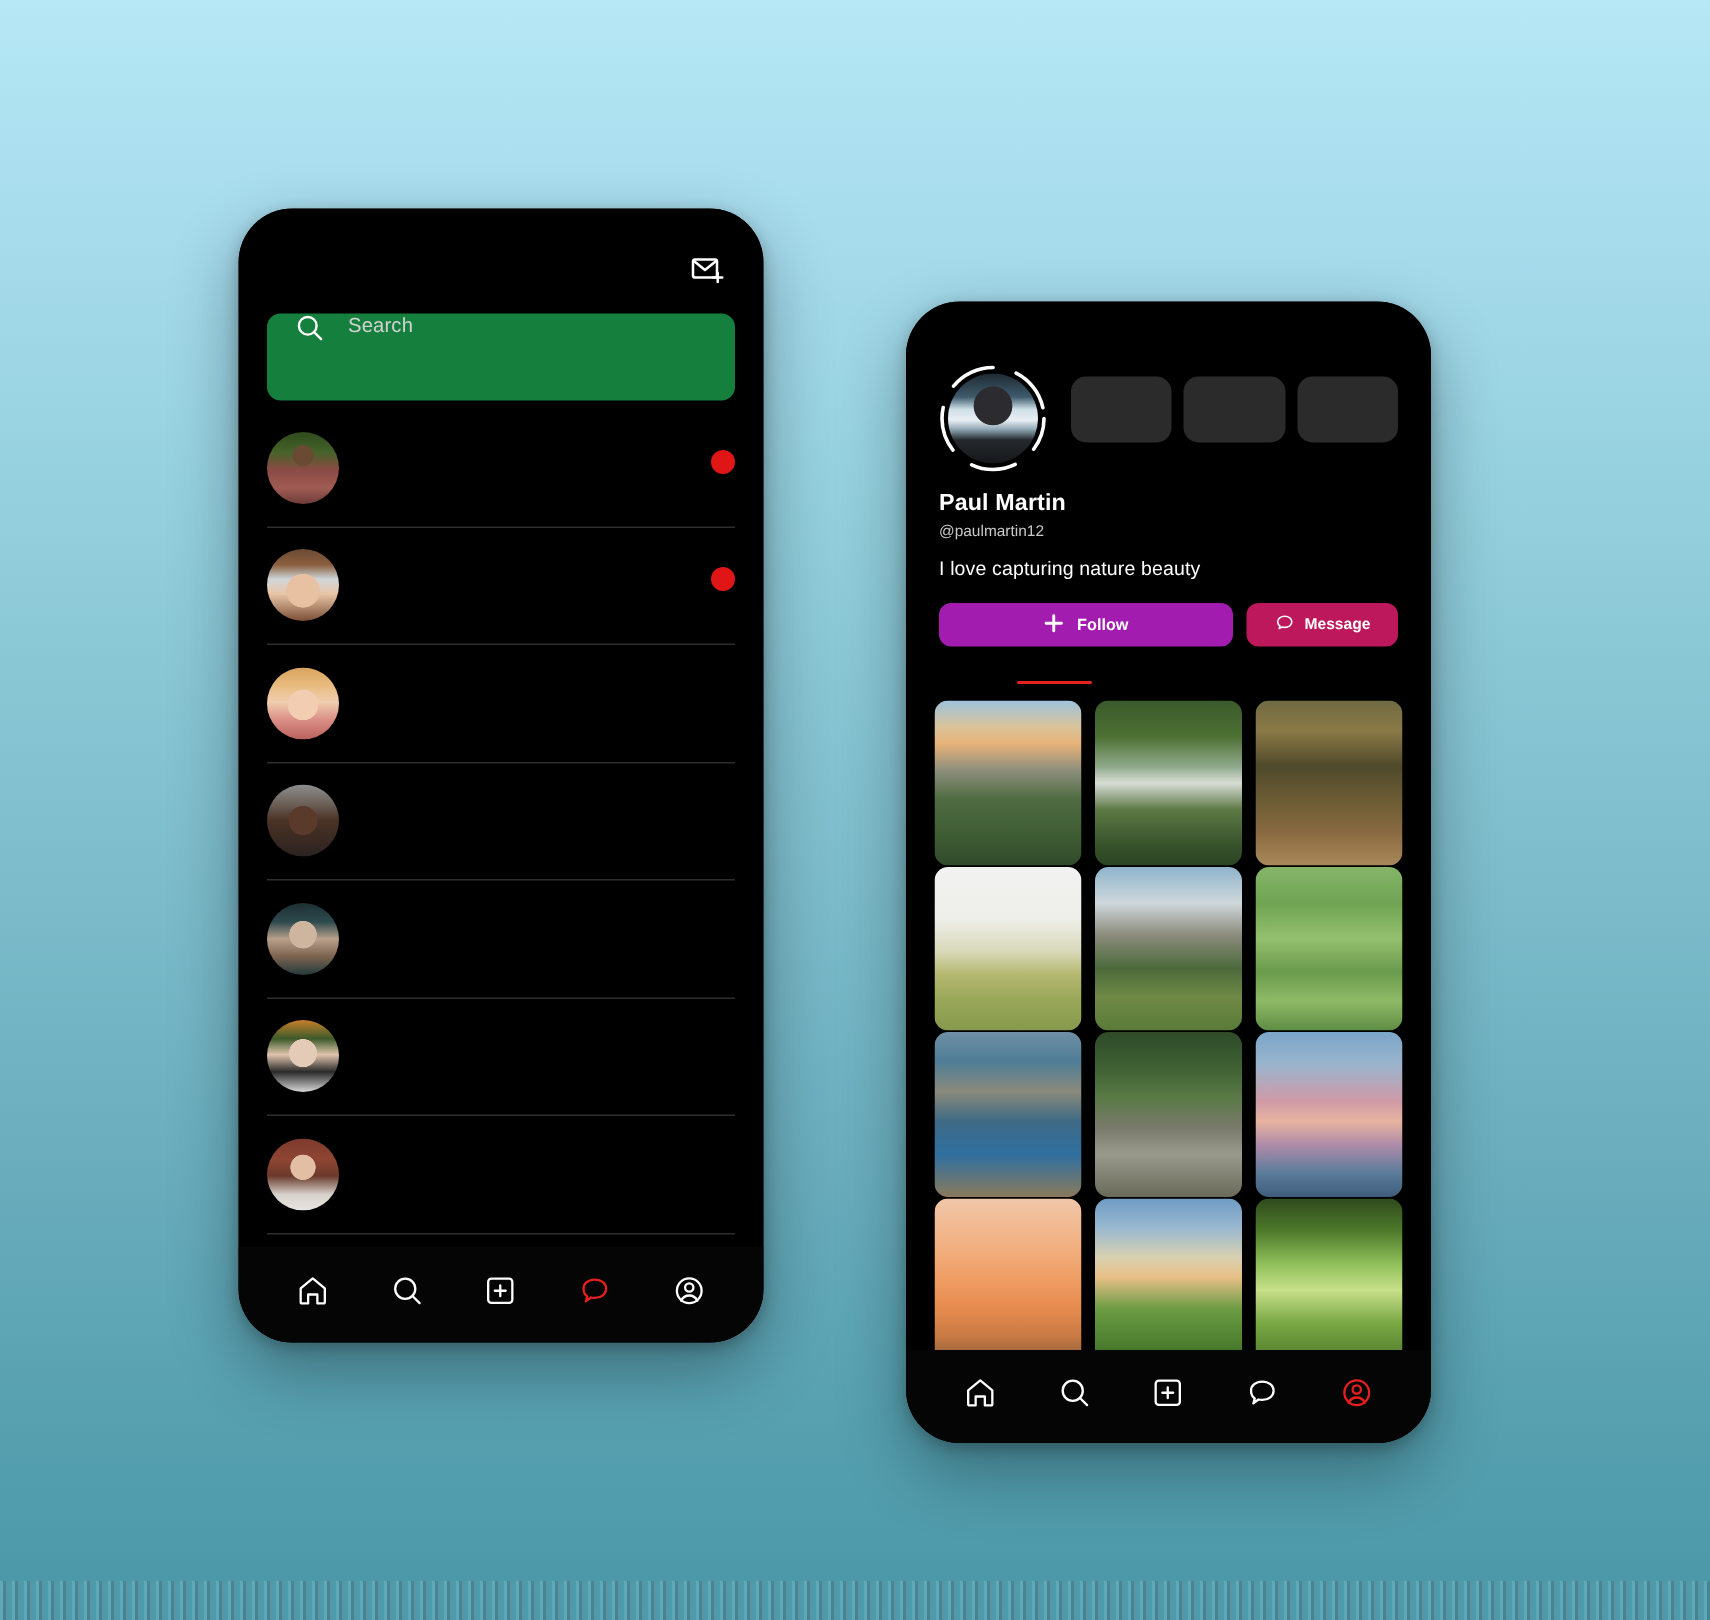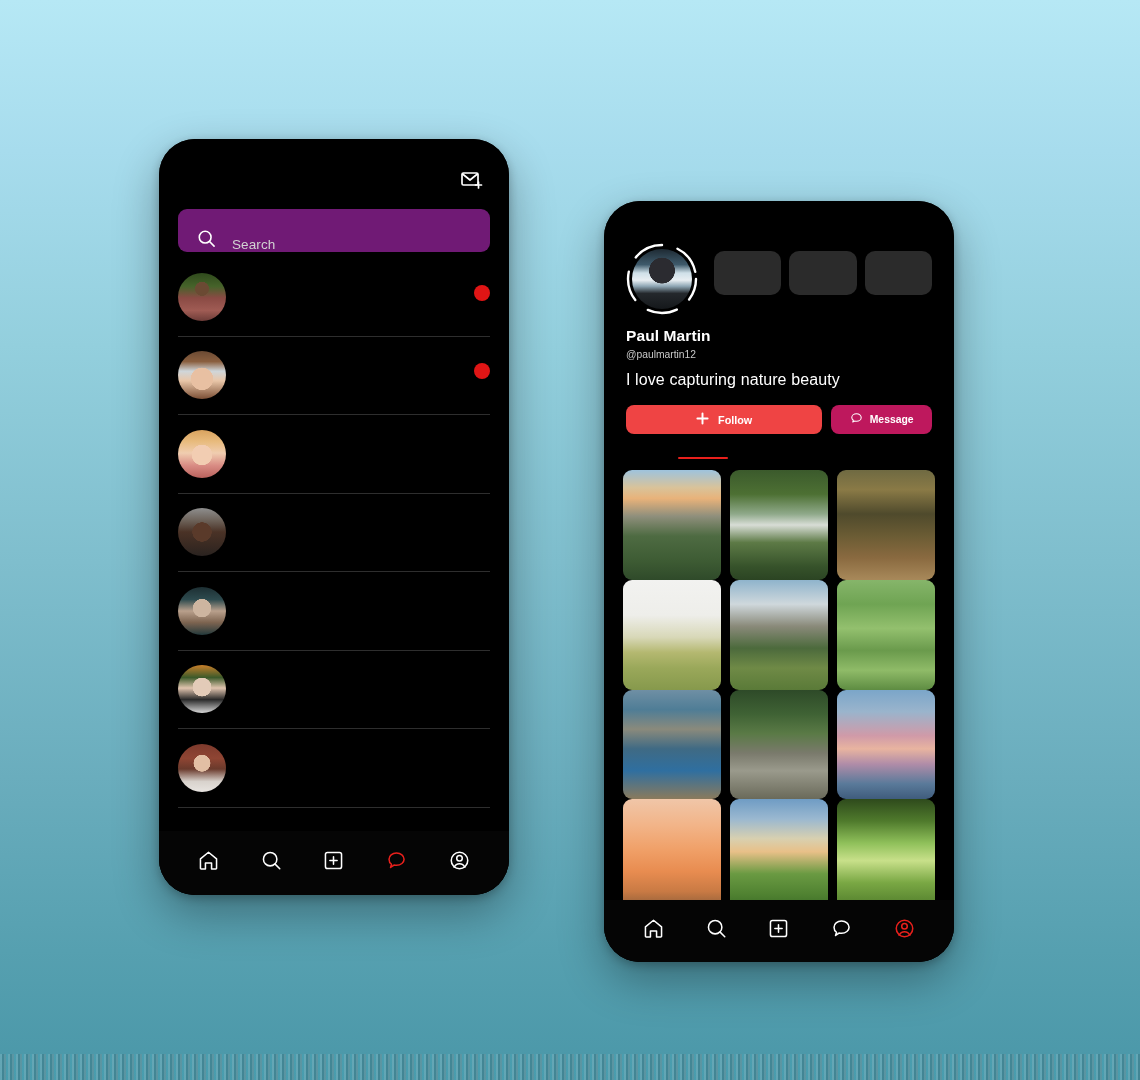--- a/index.html
+++ b/index.html
@@ -68,25 +68,25 @@
     display: flex;
     justify-content: flex-end;
   }
   .compose-btn {
     width: 30px; height: 30px;
     display: flex; align-items: center; justify-content: center;
   }
 
   .search-wrap { padding: 14px 19px 0 19px; }
   .search-bar {
-    height: 43px;
-    background: #701a75;
+    height: 58px;
+    background: #15803d;
     border-radius: 9px;
     display: flex;
-    align-items: flex-end;
+    align-items: flex-start;
     gap: 16px;
     padding: 0 19px;
   }
   .search-text {
     color: #d2d2d2;
     font-size: 13.5px;
     letter-spacing: .1px;
   }
 
   .chat-list {
@@ -236,33 +236,33 @@
     font-weight: 700;
     letter-spacing: .1px;
   }
   .profile-handle {
     color: #c9c9c9;
     font-size: 10.3px;
     margin-top: 4px;
   }
   .profile-bio {
     color: #ffffff;
-    font-size: 16px;
+    font-size: 13px;
     margin-top: 11px;
     letter-spacing: .1px;
   }
 
   .action-row {
     display: flex;
     gap: 9px;
     padding: 16px 22px 0 22px;
   }
   .btn-follow {
     flex: 1.95;
-    background: #ef4444;
+    background: #a21caf;
     border-radius: 8px;
     height: 29px;
     display: flex;
     align-items: center;
     justify-content: center;
     gap: 9px;
     color: #fff;
     font-size: 10.8px;
     font-weight: 700;
     border: none;

